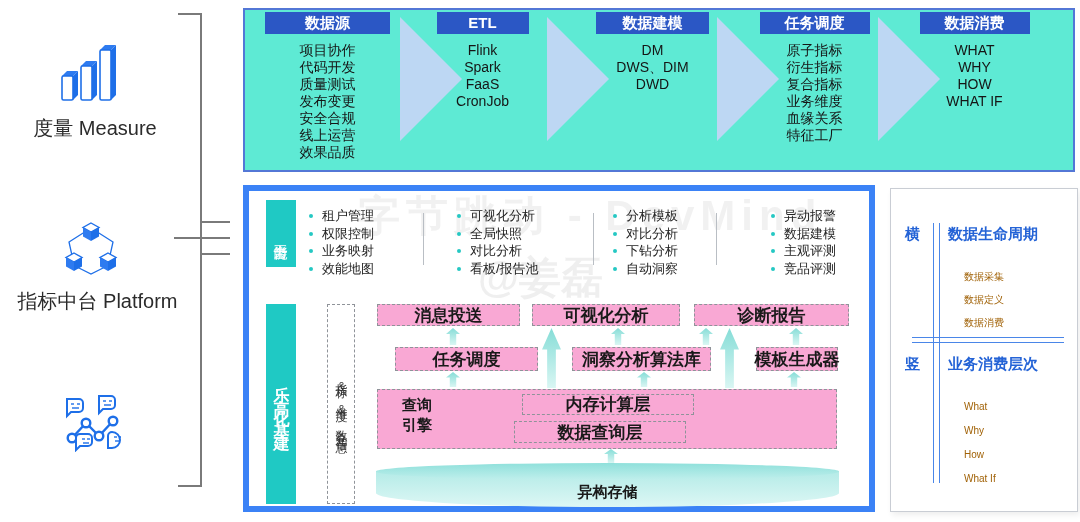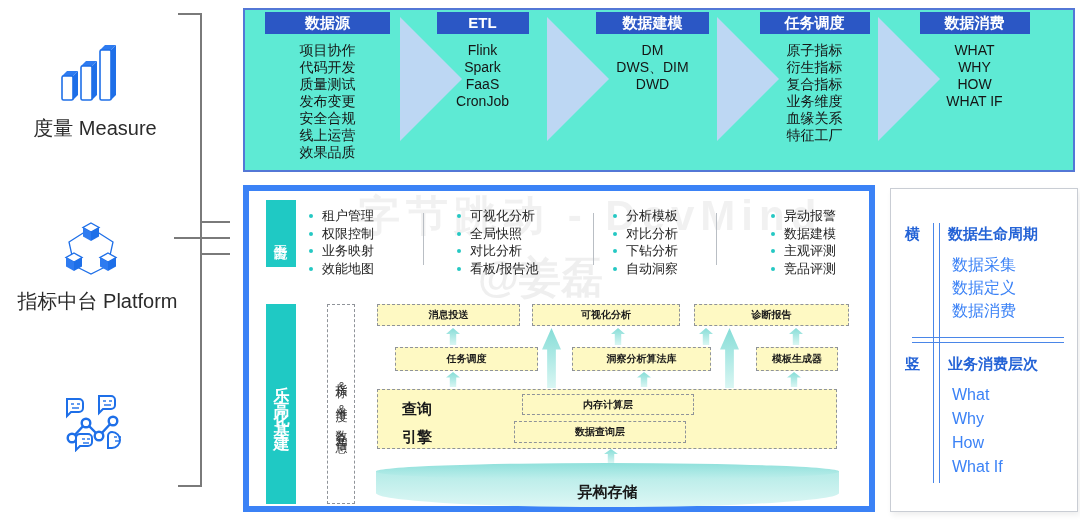--- a/index.html
+++ b/index.html
@@ -18,34 +18,34 @@
   .stage-header{margin:0 auto;height:22px;line-height:22px;background:#2b57c5;color:#fff;font-size:15px;font-weight:bold;}
   .stage-items{margin:8px 0 0;padding:0;list-style:none;font-size:14px;color:#151515;line-height:17px;}
   .flow-arrow{position:absolute;top:7px;width:62px;height:124px;background:#bdd7f3;clip-path:polygon(0 0,100% 50%,0 100%);}
   
   #main-box{position:absolute;left:243px;top:185px;width:632px;height:327px;border:6px solid #3b82f6;box-sizing:border-box;}
   .teal-vlabel{position:absolute;background:#1fc9c4;color:#fff;display:flex;align-items:center;justify-content:center;writing-mode:vertical-rl;text-orientation:upright;}
   .cap-col{position:absolute;top:16px;margin:0;padding:0;list-style:none;font-size:13px;color:#222;line-height:17.5px;white-space:nowrap;}
   .cap-col li{position:relative;padding-left:13px;}
   .cap-col li::before{content:"";position:absolute;left:0;top:7px;width:4px;height:4px;border-radius:50%;background:#25c8c3;}
   .col-divider{position:absolute;top:22px;width:1px;height:52px;background:#b9bec4;}
-  .dash-box{position:absolute;border:1px dashed #8f9399;box-sizing:border-box;background:#fef9c3;display:flex;align-items:center;justify-content:center;font-size:10px;font-weight:bold;color:#1a1a1a;white-space:nowrap;}
+  .dash-box{position:absolute;border:1px dashed #8f9399;box-sizing:border-box;background:#f9a8d4;display:flex;align-items:center;justify-content:center;font-size:17px;font-weight:bold;color:#1a1a1a;white-space:nowrap;}
   .meta-box{position:absolute;border:1px dashed #8f9399;box-sizing:border-box;background:#fff;display:flex;align-items:center;justify-content:center;writing-mode:vertical-rl;text-orientation:upright;font-size:12px;color:#333;letter-spacing:3px;}
   .up-arrow{position:absolute;background:linear-gradient(to bottom,#86ddd7,#d9f6f3);clip-path:polygon(50% 0,100% 36%,73% 36%,73% 100%,27% 100%,27% 36%,0 36%);}
   
   #cylinder{position:absolute;left:127px;top:272px;width:463px;height:45px;}
   #cyl-body{position:absolute;left:0;top:8px;width:100%;height:36px;background:linear-gradient(to bottom,#b4ebe7,#ddf7f5);border-radius:0 0 230px 230px / 0 0 14px 14px;}
   #cyl-top{position:absolute;left:0;top:0;width:100%;height:17px;border-radius:50%;background:linear-gradient(to bottom,#8fe0db,#c0efec);}
   #cyl-label{position:absolute;left:0;right:0;top:20px;text-align:center;font-size:15px;font-weight:bold;color:#1a1a1a;}
   
   #right-panel{position:absolute;left:890px;top:188px;width:188px;height:324px;border:1px solid #c9cdd4;box-sizing:border-box;background:#fff;box-shadow:2px 3px 6px rgba(0,0,0,0.07);}
   .blue-line{position:absolute;background:#4a86e8;}
   .rp-axis{position:absolute;font-size:15px;font-weight:bold;color:#2463d6;}
   .rp-title{position:absolute;font-size:15px;font-weight:bold;color:#2463d6;white-space:nowrap;}
-  .rp-items{position:absolute;margin:0;padding:0;list-style:none;font-size:16px;color:#3b82f6;white-space:nowrap;}
+  .rp-items{position:absolute;margin:12px;padding:0;list-style:none;font-size:10px;color:#a16207;white-space:nowrap;}
 </style>
 </head>
 <body>
 
 <div id="canvas">
 
   <div class="wm" style="left:358px;top:188px;font-size:42px;letter-spacing:6px;">字节跳动 - DevMind</div>
   <div class="wm" style="left:478px;top:250px;font-size:42px;color:rgba(120,120,120,0.12);">@姜磊</div>
 
   <div class="line" style="left:200px;top:13px;width:2px;height:474px;"></div>
@@ -222,21 +222,21 @@
 
     <div class="dash-box" style="left:128px;top:113px;width:143px;height:22px;">消息投送</div>
     <div class="dash-box" style="left:283px;top:113px;width:148px;height:22px;">可视化分析</div>
     <div class="dash-box" style="left:445px;top:113px;width:155px;height:22px;">诊断报告</div>
 
     <div class="dash-box" style="left:128px;top:156px;width:143px;height:24px;margin-left:18px;">任务调度</div>
     <div class="dash-box" style="left:323px;top:156px;width:139px;height:24px;">洞察分析算法库</div>
     <div class="dash-box" style="left:507px;top:156px;width:82px;height:24px;">模板生成器</div>
 
     <div class="dash-box" style="left:128px;top:198px;width:460px;height:60px;"></div>
-    <div class="abs" style="left:150px;top:204px;width:36px;font-size:15px;font-weight:bold;color:#1a1a1a;line-height:28px;text-align:center;word-break:break-all;">查询引擎</div>
+    <div class="abs" style="left:150px;top:204px;width:36px;font-size:15px;font-weight:bold;color:#1a1a1a;line-height:20px;text-align:center;word-break:break-all;">查询引擎</div>
     <div class="dash-box" style="left:273px;top:203px;width:172px;height:21px;">内存计算层</div>
     <div class="dash-box" style="left:265px;top:230px;width:172px;height:22px;">数据查询层</div>
 
     <div class="up-arrow" style="left:197px;top:137px;width:14px;height:17px;"></div>
     <div class="up-arrow" style="left:362px;top:137px;width:14px;height:17px;"></div>
     <div class="up-arrow" style="left:450px;top:137px;width:14px;height:17px;"></div>
     <div class="up-arrow" style="left:540px;top:137px;width:14px;height:17px;"></div>
     <div class="up-arrow" style="left:197px;top:181px;width:14px;height:15px;"></div>
     <div class="up-arrow" style="left:388px;top:181px;width:14px;height:15px;"></div>
     <div class="up-arrow" style="left:538px;top:181px;width:14px;height:15px;"></div>

